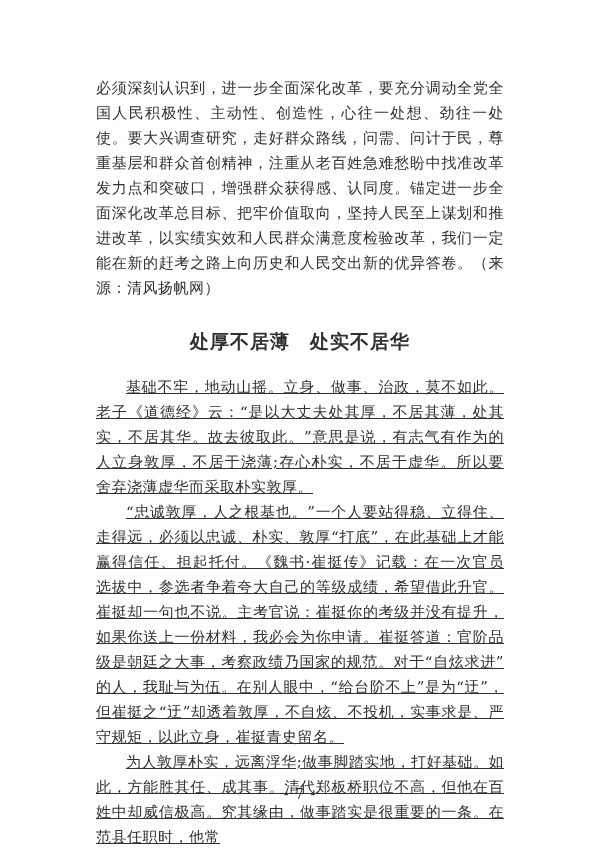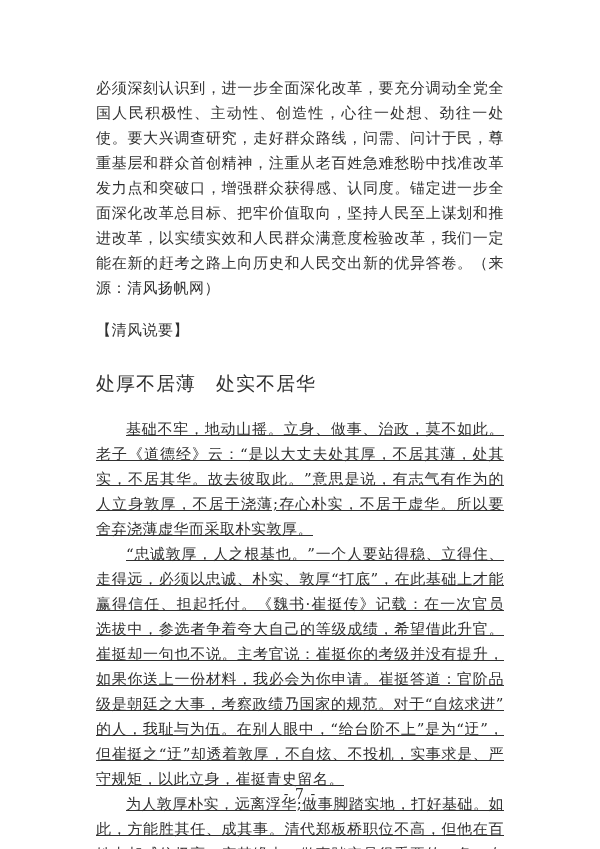--- a/index.html
+++ b/index.html
@@ -37,43 +37,42 @@
     font-size: 15px;
     line-height: 25px;
     letter-spacing: 0.5px;
     font-weight: normal;
     text-align: left;
   }
   .article-title {
     margin: 27px 0 21px 0;
     font-size: 19px;
     line-height: 26px;
-    font-weight: normal;
-    text-align: left;
+    font-weight: bold;
+    text-align: center;
     letter-spacing: 1px;
   }
   .page-number {
     position: absolute;
     left: 0;
     right: 0;
     top: 786px;
     text-align: center;
     font-size: 14px;
     letter-spacing: 1px;
     color: #303030;
   }
 </style>
 </head>
 <body>
 
 <div class="page">
 
   <p class="body-text">必须深刻认识到，进一步全面深化改革，要充分调动全党全国人民积极性、主动性、创造性，心往一处想、劲往一处使。要大兴调查研究，走好群众路线，问需、问计于民，尊重基层和群众首创精神，注重从老百姓急难愁盼中找准改革发力点和突破口，增强群众获得感、认同度。锚定进一步全面深化改革总目标、把牢价值取向，坚持人民至上谋划和推进改革，以实绩实效和人民群众满意度检验改革，我们一定能在新的赶考之路上向历史和人民交出新的优异答卷。（来源：清风扬帆网）</p>
 
-  <p class="section-heading">【清风说要】</p>
 
   <h1 class="article-title">处厚不居薄　处实不居华</h1>
 
   <p class="body-text indent">基础不牢，地动山摇。立身、做事、治政，莫不如此。老子《道德经》云：“是以大丈夫处其厚，不居其薄，处其实，不居其华。故去彼取此。”意思是说，有志气有作为的人立身敦厚，不居于浇薄;存心朴实，不居于虚华。所以要舍弃浇薄虚华而采取朴实敦厚。</p>
 
   <p class="body-text indent">“忠诚敦厚，人之根基也。”一个人要站得稳、立得住、走得远，必须以忠诚、朴实、敦厚“打底”，在此基础上才能赢得信任、担起托付。《魏书·崔挺传》记载：在一次官员选拔中，参选者争着夸大自己的等级成绩，希望借此升官。崔挺却一句也不说。主考官说：崔挺你的考级并没有提升，如果你送上一份材料，我必会为你申请。崔挺答道：官阶品级是朝廷之大事，考察政绩乃国家的规范。对于“自炫求进”的人，我耻与为伍。在别人眼中，“给台阶不上”是为“迂”，但崔挺之“迂”却透着敦厚，不自炫、不投机，实事求是、严守规矩，以此立身，崔挺青史留名。</p>
 
   <p class="body-text indent">为人敦厚朴实，远离浮华;做事脚踏实地，打好基础。如此，方能胜其任、成其事。清代郑板桥职位不高，但他在百姓中却威信极高。究其缘由，做事踏实是很重要的一条。在范县任职时，他常</p>
 
   <div class="page-number">- 7 -</div>

